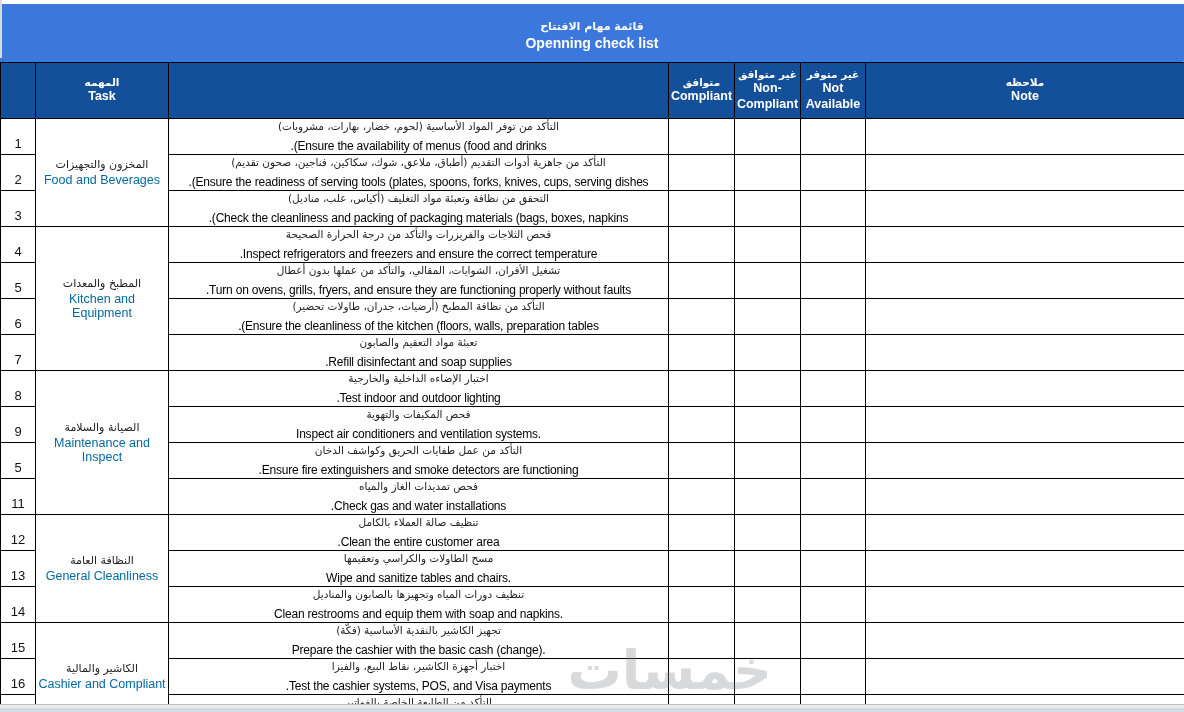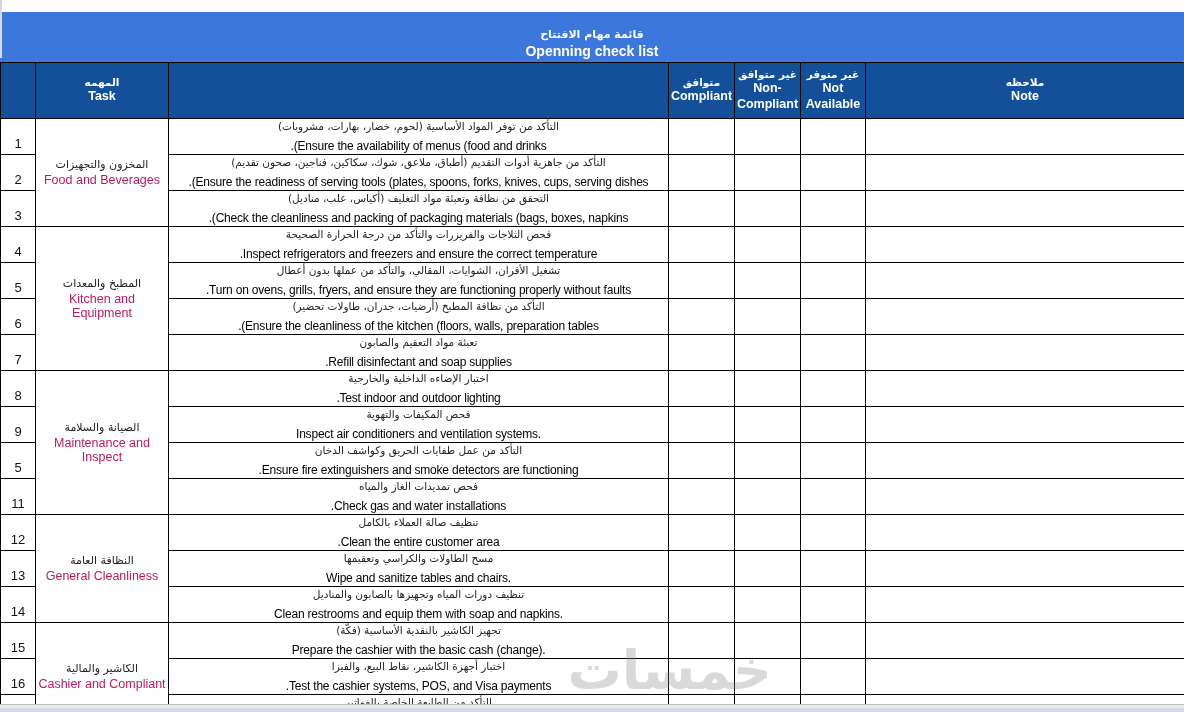--- a/index.html
+++ b/index.html
@@ -4,21 +4,21 @@
 <style>
   * { margin: 0; padding: 0; box-sizing: border-box; }
   html, body { background: #fff; }
   body { font-family: "Liberation Sans", "DejaVu Sans", sans-serif; }
   .page {
     position: relative; width: 1184px; height: 712px;
     background: #fff; overflow: hidden;
   }
   
   .banner {
-    position: absolute; left: 0; top: 12px; width: 1184px; height: 62px;
+    position: absolute; left: 0; top: 4px; width: 1184px; height: 62px;
     background: #3C78DC; color: #fff; text-align: center;
     display: flex; flex-direction: column; justify-content: center; gap: 2px;
   }
   .banner .t-ar { font-size: 11px; font-weight: bold; }
   .banner .t-en { font-size: 14px; font-weight: bold; }
   .corner-sliver {
     position: absolute; left: 0; top: 0; width: 2px; height: 58px;
     background: #d9d9d9;
   }
   .ring {
@@ -46,21 +46,21 @@
   }
   .sheet thead .h-ar { font-size: 10.5px; }
   .sheet thead .h-en { font-size: 12.5px; }
   .sheet tbody td { height: 34.5px; background: #fff; }
   td.num {
     background: #CFE0F3; text-align: center; vertical-align: bottom;
     font-size: 13px; color: #111; padding-bottom: 3px;
   }
   td.cat { text-align: center; vertical-align: middle; padding: 2px; }
   td.cat .cat-ar { font-size: 11px; color: #222; }
-  td.cat .cat-en { font-size: 12.5px; color: #be185d; line-height: 1.15; margin-top: 2px; }
+  td.cat .cat-en { font-size: 12.5px; color: #0369a1; line-height: 1.15; margin-top: 2px; }
   td.desc { text-align: center; vertical-align: middle; padding: 1px 2px; overflow: hidden; }
   td.desc .ar { font-size: 10.5px; color: #222; white-space: nowrap; }
   td.desc .en {
     font-size: 12px; color: #000; white-space: nowrap;
     letter-spacing: -0.2px; direction: ltr; margin-top: 7px;
   }
   .ar { direction: rtl; font-family: "DejaVu Sans", sans-serif; }
   td.chk, td.note { background: #fff; }
   
   .bottom-strip {

